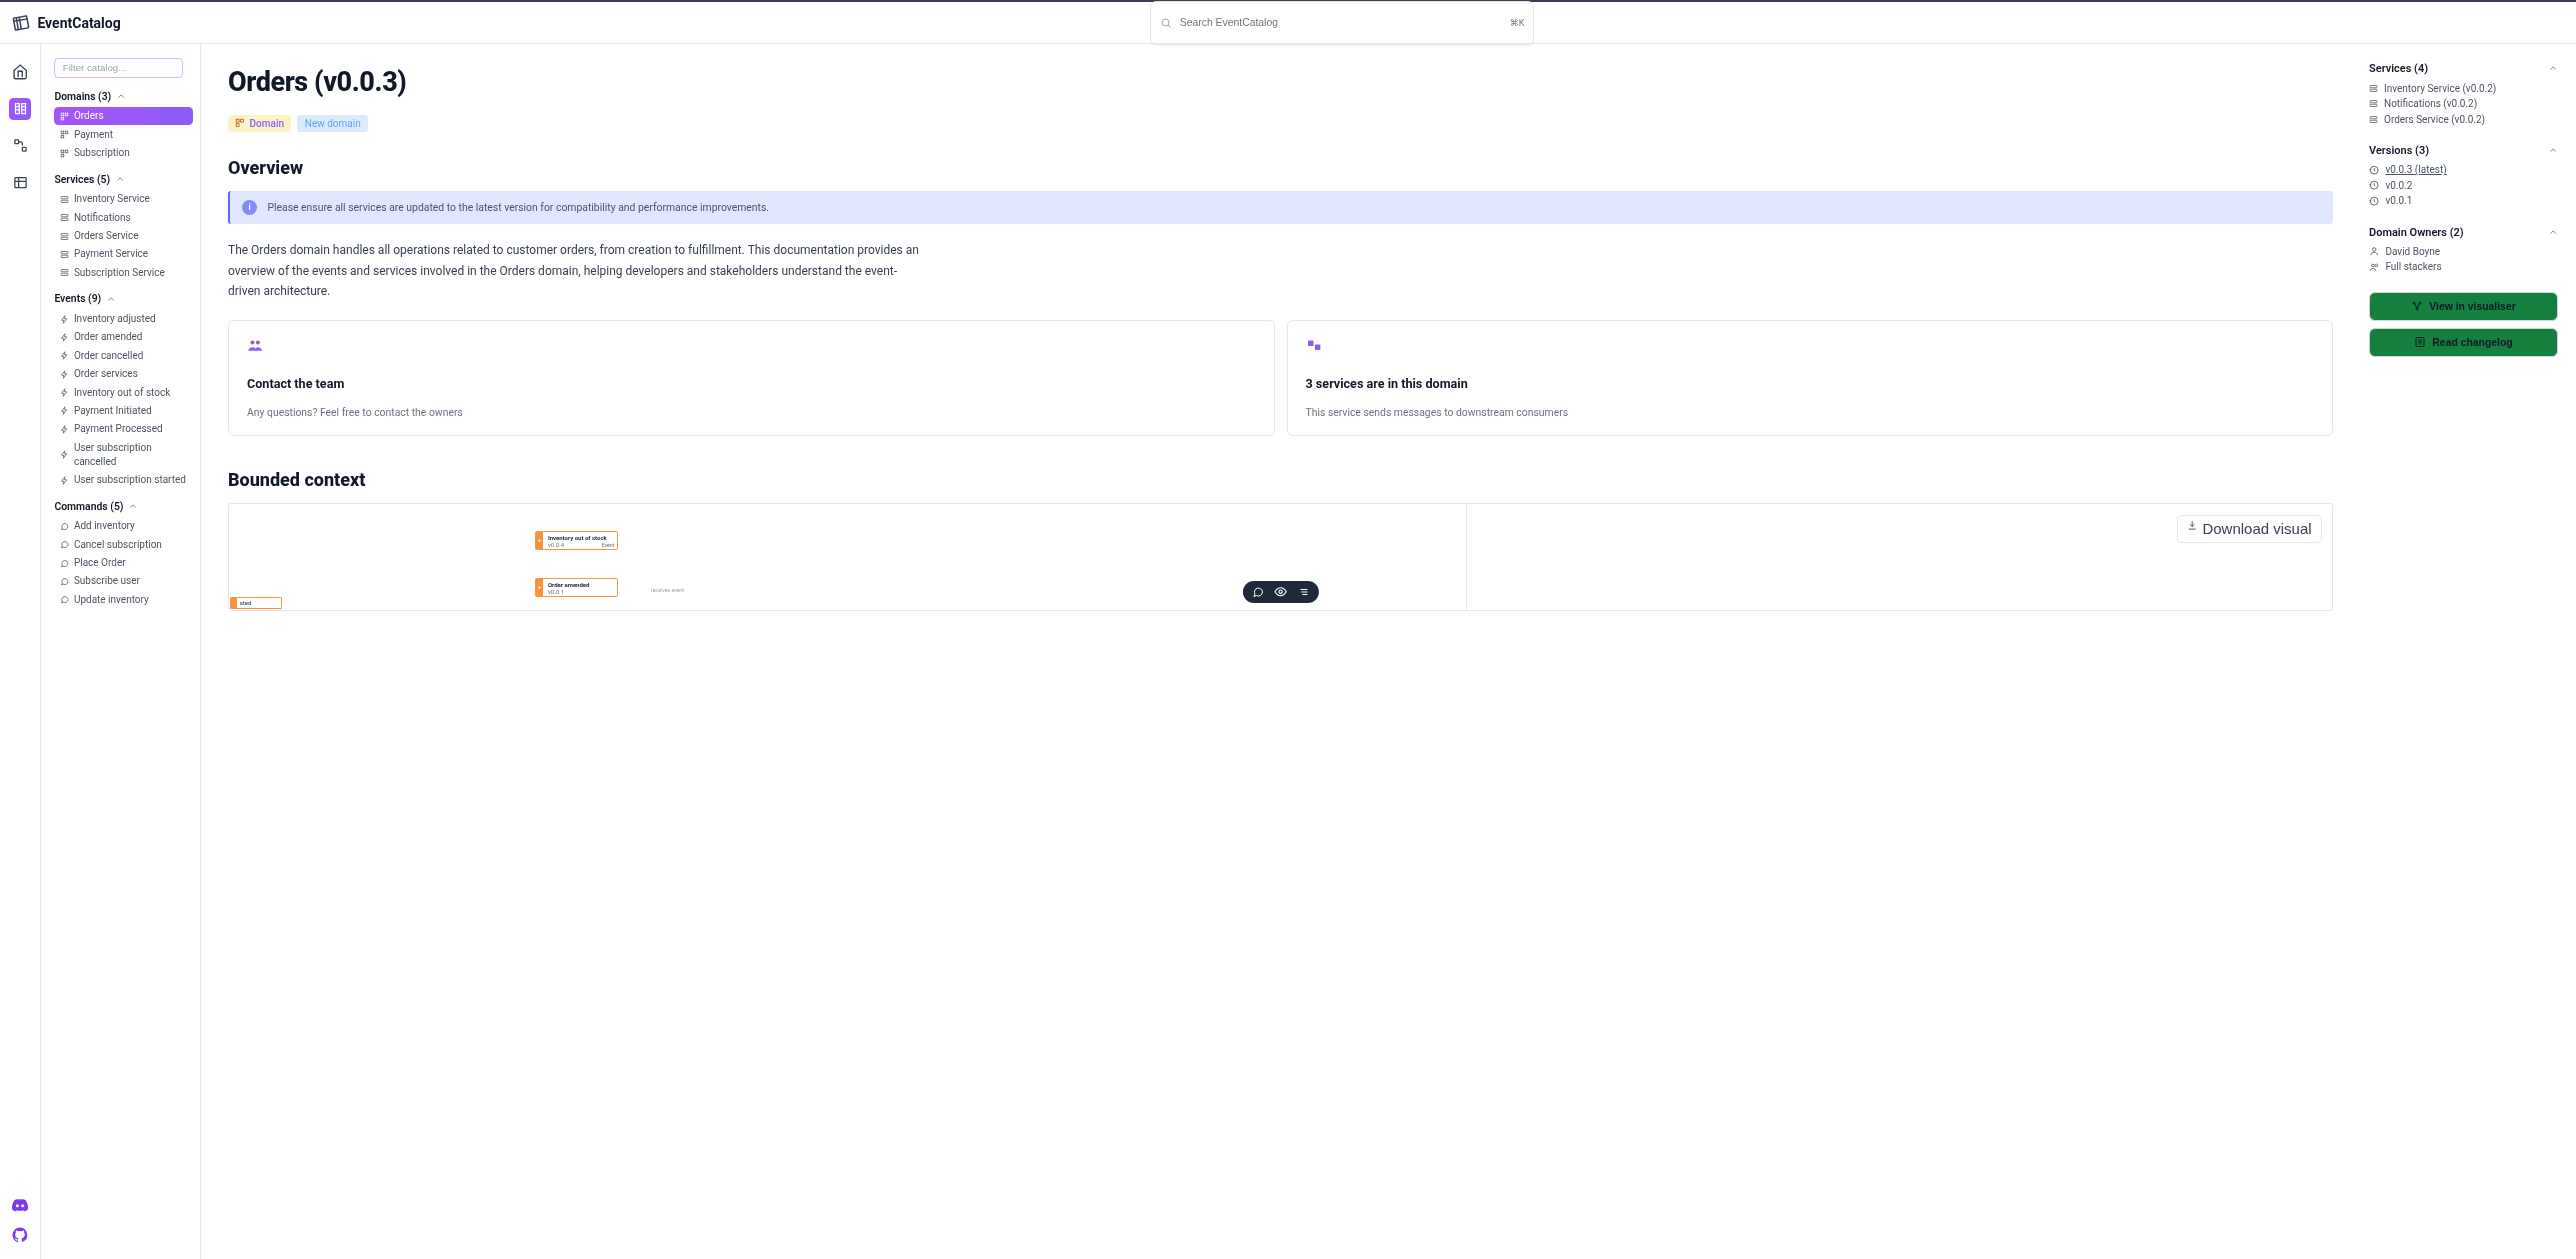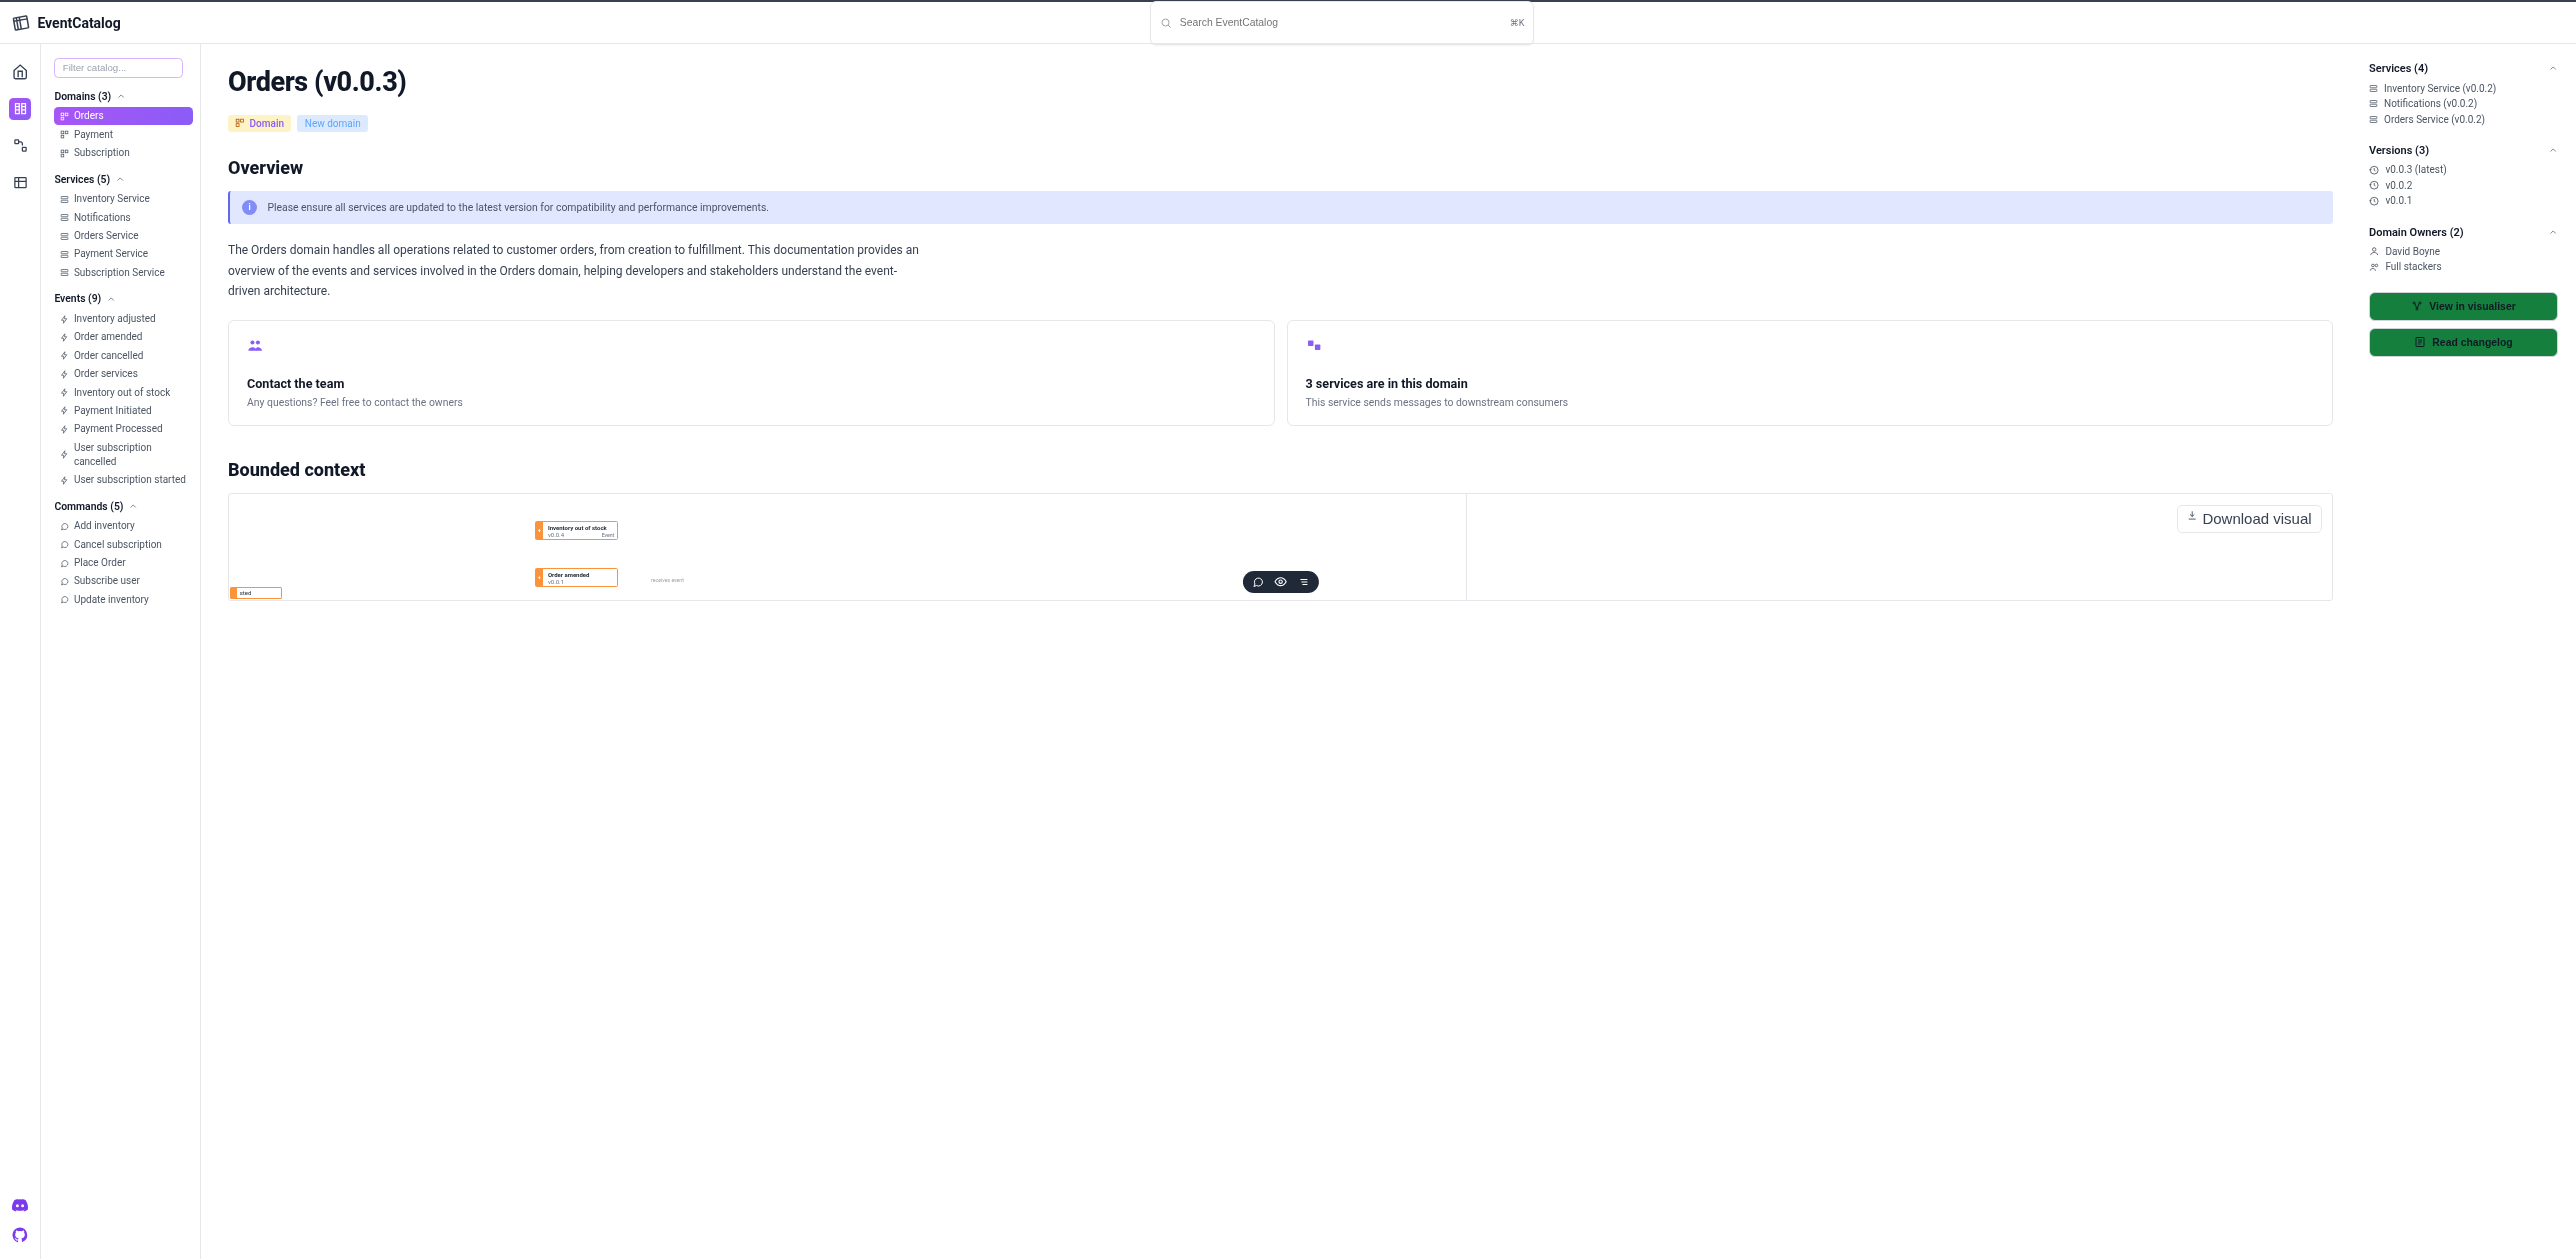--- a/index.html
+++ b/index.html
@@ -36,42 +36,42 @@
 .tag.domain .tag-label{color:#8b5cf6}
 .tag.new{background:#dbeafe;color:#60a5fa}
 h2.section{font-size:18px;font-weight:800;color:#111827;margin-bottom:13.4px}
 .info-banner{display:flex;align-items:center;gap:10.4px;background:#e0e7ff;border-left:2.2px solid #6366f1;border-radius:3px;padding:9px 12px;margin-bottom:16.4px}
 .info-banner .ic-circle{width:15px;height:15px;border-radius:50%;background:#818cf8;color:#fff;display:flex;align-items:center;justify-content:center;font-size:8.2px;font-weight:700;flex-shrink:0}
 .info-banner .msg{color:#4b5563;font-size:10.4px}
 .overview-text{color:#374151;font-size:12px;line-height:1.7;margin-bottom:18px;max-width:699px}
 .cards{display:flex;gap:12px;margin-bottom:33px}
 .card{flex:1;border:0.7px solid #e5e7eb;border-radius:6px;padding:16.4px 18px}
 .card-icon{color:#8b5cf6;margin-bottom:19.3px}
-.card-title{font-size:12.6px;font-weight:700;color:#111827;margin-bottom:5px}
+.card-title{font-size:12.6px;font-weight:700;color:#111827;margin-bottom:15px}
 .card-sub{font-size:10.4px;color:#6b7280}
 .diagram-wrap{border:0.7px solid #e5e7eb;border-radius:3px;position:relative;height:108px;overflow:hidden;background:linear-gradient(90deg,#fff,#fff),repeating-linear-gradient(0deg,#f9fafb,#f9fafb 15px,#f3f4f6 15px,#f3f4f6 15.6px)}
 .download-btn{position:absolute;top:10.4px;right:10.4px;display:inline-flex;align-items:flex-start;gap:4.5px;background:#fff;border:0.7px solid #e5e7eb;border-radius:5px;padding:4.5px 9px;font-size:15px;color:#374151;cursor:pointer}
 .diagram-split{position:absolute;top:0;bottom:0;left:58.8%;border-left:0.7px solid #e5e7eb}
 .node{position:absolute;border:0.7px solid #fb923c;background:#fff;border-radius:1.5px;font-size:6px;display:flex}
 .node .accent{width:7.4px;background:#fb923c;display:flex;align-items:center;justify-content:center;color:#fff}
 .node .nbody{padding:1.5px 4.5px;min-width:74px}
 .node .ntitle{font-weight:700}
 .node .nver{color:#6b7280}
 .node .ntype{position:absolute;right:3px;bottom:1.5px;color:#6b7280;font-size:5.2px}
 .edge-label{position:absolute;font-size:5.2px;color:#9ca3af}
 .partial-node{position:absolute;left:0.7px;bottom:1.5px;border:0.7px solid #fb923c;border-left:7.4px solid #fb923c;background:#fff;padding:1.5px 30px 1.5px 3px;font-size:6px;border-radius:1.5px}
 .floating-toolbar{position:absolute;left:50%;bottom:7.4px;transform:translateX(-50%);background:#1f2937;border-radius:13.4px;padding:4.5px 9px;display:flex;gap:10.4px;color:#fff}
 .floating-toolbar .tbtn{cursor:pointer;display:flex;align-items:center}
 .rightpanel{width:216px;padding:18px 18px 18px 9px;overflow-y:auto}
 .rp-section{margin-bottom:19.3px}
 .rp-head{display:flex;align-items:center;justify-content:space-between;font-weight:600;font-size:11px;color:#111827;margin-bottom:7.4px;cursor:pointer}
 .rp-head svg{color:#6b7280}
 .rp-list{display:flex;flex-direction:column;gap:4.5px}
 .rp-item{display:flex;align-items:center;gap:6px;color:#4b5563;font-size:10px;cursor:pointer}
-.rp-item.underline span{}
+.rp-item.underline span{text-decoration:underline}
 .rp-btn{display:flex;align-items:center;justify-content:center;gap:6px;width:100%;border:0.7px solid #d1d5db;border-radius:6px;padding:7.4px;font-size:10.4px;font-weight:600;color:#111827;background:#15803d;margin-bottom:7.4px;cursor:pointer}
 </style>
 </head>
 <body>
 
 <div class="top-border"></div>
 
 <header class="topbar">
   <div class="brand">
     <svg width="18" height="18" viewBox="0 0 24 24" fill="none" stroke="#374151" stroke-width="2">

